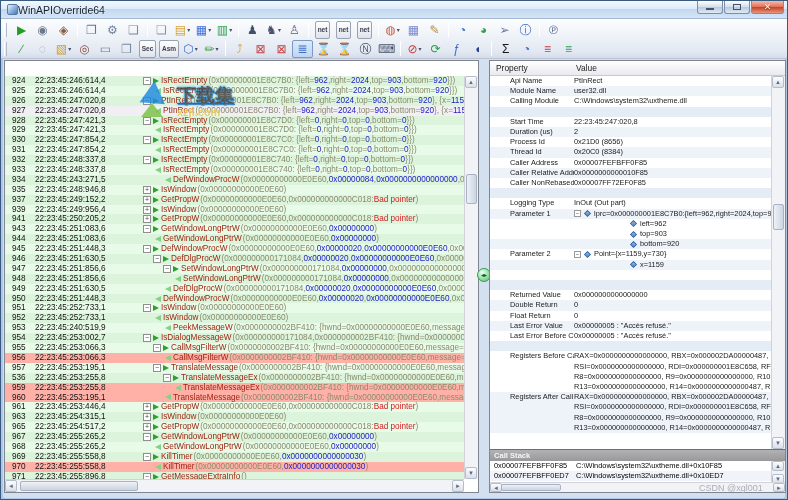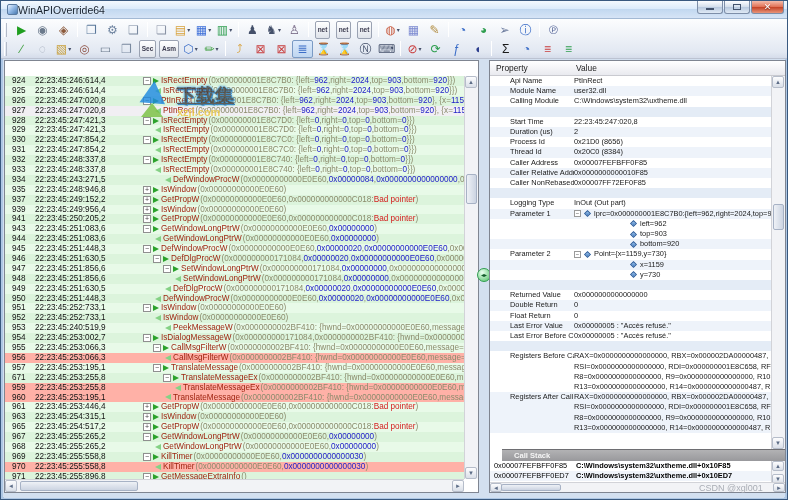--- a/index.html
+++ b/index.html
@@ -80,28 +80,28 @@
   .prow.multi{align-items:flex-start;}
   .prow.multi .pv{display:block;}
   .pvl{height:10.2px;line-height:10.2px;white-space:nowrap;overflow:hidden;}
   .pexp{width:7px;height:7px;flex:none;border:1px solid #9a9a9a;background:#fff;font-size:6px;line-height:5px;
         text-align:center;color:#444;margin-right:3px;}
   .dia{width:5px;height:5px;flex:none;background:linear-gradient(135deg,#9cc6f0,#3a77c0);border:1px solid #2a5c9c;
        transform:rotate(45deg);margin:0 4px 0 1px;}
   .pindent{width:56px;flex:none;}
   .prop-vscroll{position:absolute;top:15px;right:0;width:14px;height:373px;background:#f2f3f6;border-left:1px solid #d2d3d8;}
   
-  .cs-head{position:absolute;left:12px;right:0;top:388px;height:19px;line-height:11px;padding-left:12px;
+  .cs-head{position:absolute;left:0;right:0;top:388px;height:19px;line-height:11px;padding-left:4px;
            background:linear-gradient(#b2b2b4,#8b8b8f);color:#f5f5f5;font-size:7.6px;font-weight:bold;
            border-top:1px solid #6e6e72;border-bottom:1px solid #6e6e72;}
   .cs-body{position:absolute;left:0;right:14px;top:400px;height:23px;overflow:hidden;background:#fff;}
   .csrow{height:10.2px;line-height:10.2px;font-size:7.4px;display:flex;white-space:nowrap;overflow:hidden;}
   .csrow:nth-child(even){background:#f0f4fa;}
   .csa{width:86px;padding-left:4px;flex:none;overflow:hidden;}
-  .csl{flex:1;overflow:hidden;font-weight:bold;}
+  .csl{flex:1;overflow:hidden;}
   .cs-vscroll{position:absolute;right:0;top:400px;width:14px;height:23px;background:#f2f3f6;border-left:1px solid #d2d3d8;}
   .cs-hscroll{position:absolute;left:0;right:0;bottom:0;height:10px;background:#f2f3f6;border-top:1px solid #d2d3d8;}
   
   .wm-center{position:absolute;left:138px;top:84px;display:flex;align-items:center;opacity:.82;pointer-events:none;z-index:5;}
   .wm-logo{position:relative;width:34px;height:34px;flex:none;margin-right:4px;}
   .wm-tri-green{position:absolute;left:2px;bottom:2px;width:0;height:0;border-left:11px solid transparent;
                 border-right:11px solid transparent;border-bottom:14px solid #7ac143;}
   .wm-tri-blue{position:absolute;left:6px;top:0;width:0;height:0;border-top:13px solid transparent;
                border-bottom:13px solid transparent;border-left:22px solid #1f8ae0;transform:rotate(35deg);}
   .wm-texts{display:flex;flex-direction:column;line-height:1;}
@@ -611,21 +611,21 @@
           <span class="c-id">957</span>
           <span class="c-time">22:23:45:253:195,1</span>
           <span class="c-call" style="padding-left:16px">
             <span class="exp">−</span>
             <span class="arr ac"></span>
             <span class="fn">TranslateMessage</span>
             <span class="args">(0x0000000002BF410: {hwnd=0x00000000000E0E60,message=,wParam...)</span>
           </span>
         </div>
         <div class="lrow g1">
-          <span class="c-id">671</span>
+          <span class="c-id">536</span>
           <span class="c-time">22:23:45:253:255,8</span>
           <span class="c-call" style="padding-left:26px">
             <span class="exp">−</span>
             <span class="arr ac"></span>
             <span class="fn">TranslateMessageEx</span>
             <span class="args">(0x0000000002BF410: {hwnd=0x00000000000E0E60,message=,wPara</span>
           </span>
         </div>
         <div class="lrow red">
           <span class="c-id">959</span>
@@ -815,21 +815,20 @@
         <div class="prow  pb">
           <span class="pl">Parameter 2</span>
           <span class="pv"><span class="pexp">−</span><span class="dia"></span>Point={x=1159,y=730}</span>
         </div>
         <div class="prow  pa">
           <span class="pl"></span>
           <span class="pv"><span class="pindent"></span><span class="dia"></span>x=1159</span>
         </div>
         <div class="prow  pb">
           <span class="pl"></span>
-          <span class="pv"><span class="pindent"></span><span class="dia"></span>y=730</span>
         </div>
         <div class="prow blank"></div>
         <div class="prow  pb">
           <span class="pl">Returned Value</span>
           <span class="pv">0x0000000000000000</span>
         </div>
         <div class="prow  pa">
           <span class="pl">Double Return</span>
           <span class="pv">0</span>
         </div>

